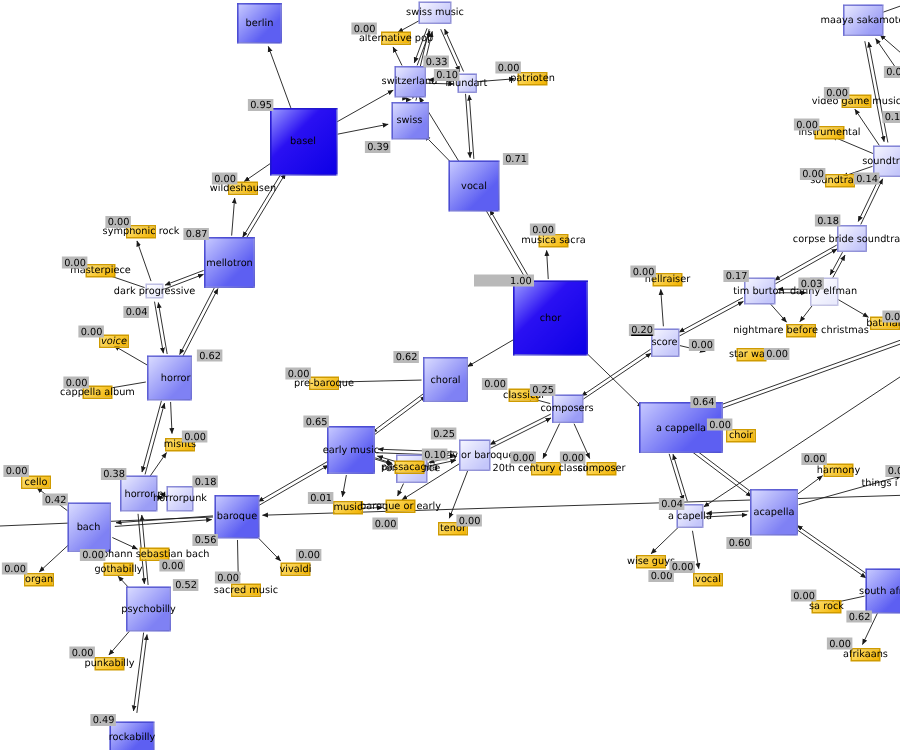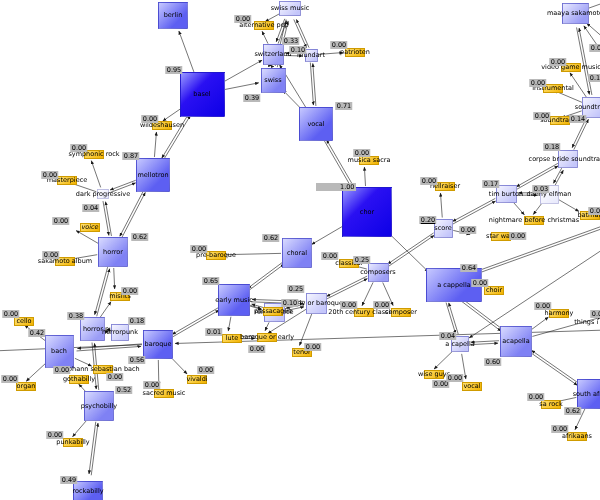--- a/index.html
+++ b/index.html
@@ -187,21 +187,21 @@
       </div>
       <div class="node t-dark" style="left: 342px; top: 187px; width: 50px; height: 50px;">
         <span>chor</span>
       </div>
       <div class="node t-med" style="left: 136px; top: 158px; width: 34px; height: 34px;">
         <span>mellotron</span>
       </div>
       <div class="node t-white" style="left: 97px; top: 189px; width: 12px; height: 10px;">
         <span>dark progressive</span>
       </div>
-      <div class="node t-medlight" style="left: 98px; top: 237px; width: 30px; height: 30px;">
+      <div class="node t-medlight" style="left: 98px; top: 237px; width: 30px; height: 30px; justify-content: flex-end;">
         <span>horror</span>
       </div>
       <div class="node t-medlight" style="left: 282px; top: 238px; width: 30px; height: 30px;">
         <span>choral</span>
       </div>
       <div class="node t-med" style="left: 218px; top: 284px; width: 32px; height: 32px;">
         <span>early music</span>
       </div>
       <div class="node t-xlight" style="left: 263.5px; top: 302.5px; width: 21px; height: 19px;">
         <span>renaissance</span>
@@ -271,25 +271,25 @@
       </div>
       <div class="ynode" style="left: 359px; top: 155.5px;">
         <span>musica sacra</span>
       </div>
       <div class="ynode" style="left: 84px; top: 149.5px;">
         <span>symphonic rock</span>
       </div>
       <div class="ynode" style="left: 57px; top: 175.5px;">
         <span>masterpiece</span>
       </div>
-      <div class="ynode" style="left: 80px; top: 222.5px; font-style: italic;">
+      <div class="ynode" style="left: 66px; top: 222.5px; font-style: italic;">
         <span>voice</span>
       </div>
       <div class="ynode" style="left: 55px; top: 256.5px;">
-        <span>sakamoto album</span>
+        <span>cappella album</span>
       </div>
       <div class="ynode" style="left: 110px; top: 291.5px;">
         <span>misfits</span>
       </div>
       <div class="ynode" style="left: 14px; top: 316.5px;">
         <span>cello</span>
       </div>
       <div class="ynode" style="left: 16px; top: 381.5px;">
         <span>organ</span>
       </div>
@@ -302,21 +302,21 @@
       <div class="ynode" style="left: 63px; top: 437.5px;">
         <span>punkabilly</span>
       </div>
       <div class="ynode" style="left: 154px; top: 388.5px;">
         <span>sacred music</span>
       </div>
       <div class="ynode" style="left: 187px; top: 374.5px;">
         <span>vivaldi</span>
       </div>
       <div class="ynode" style="left: 222px; top: 333.5px;">
-        <span>lute</span>
+        <span>music</span>
       </div>
       <div class="ynode" style="left: 257px; top: 332.5px;">
         <span>baroque or early</span>
       </div>
       <div class="ynode" style="left: 292px; top: 347.5px;">
         <span>tenor</span>
       </div>
       <div class="ynode" style="left: 206px; top: 250.5px;">
         <span>pre-baroque</span>
       </div>

